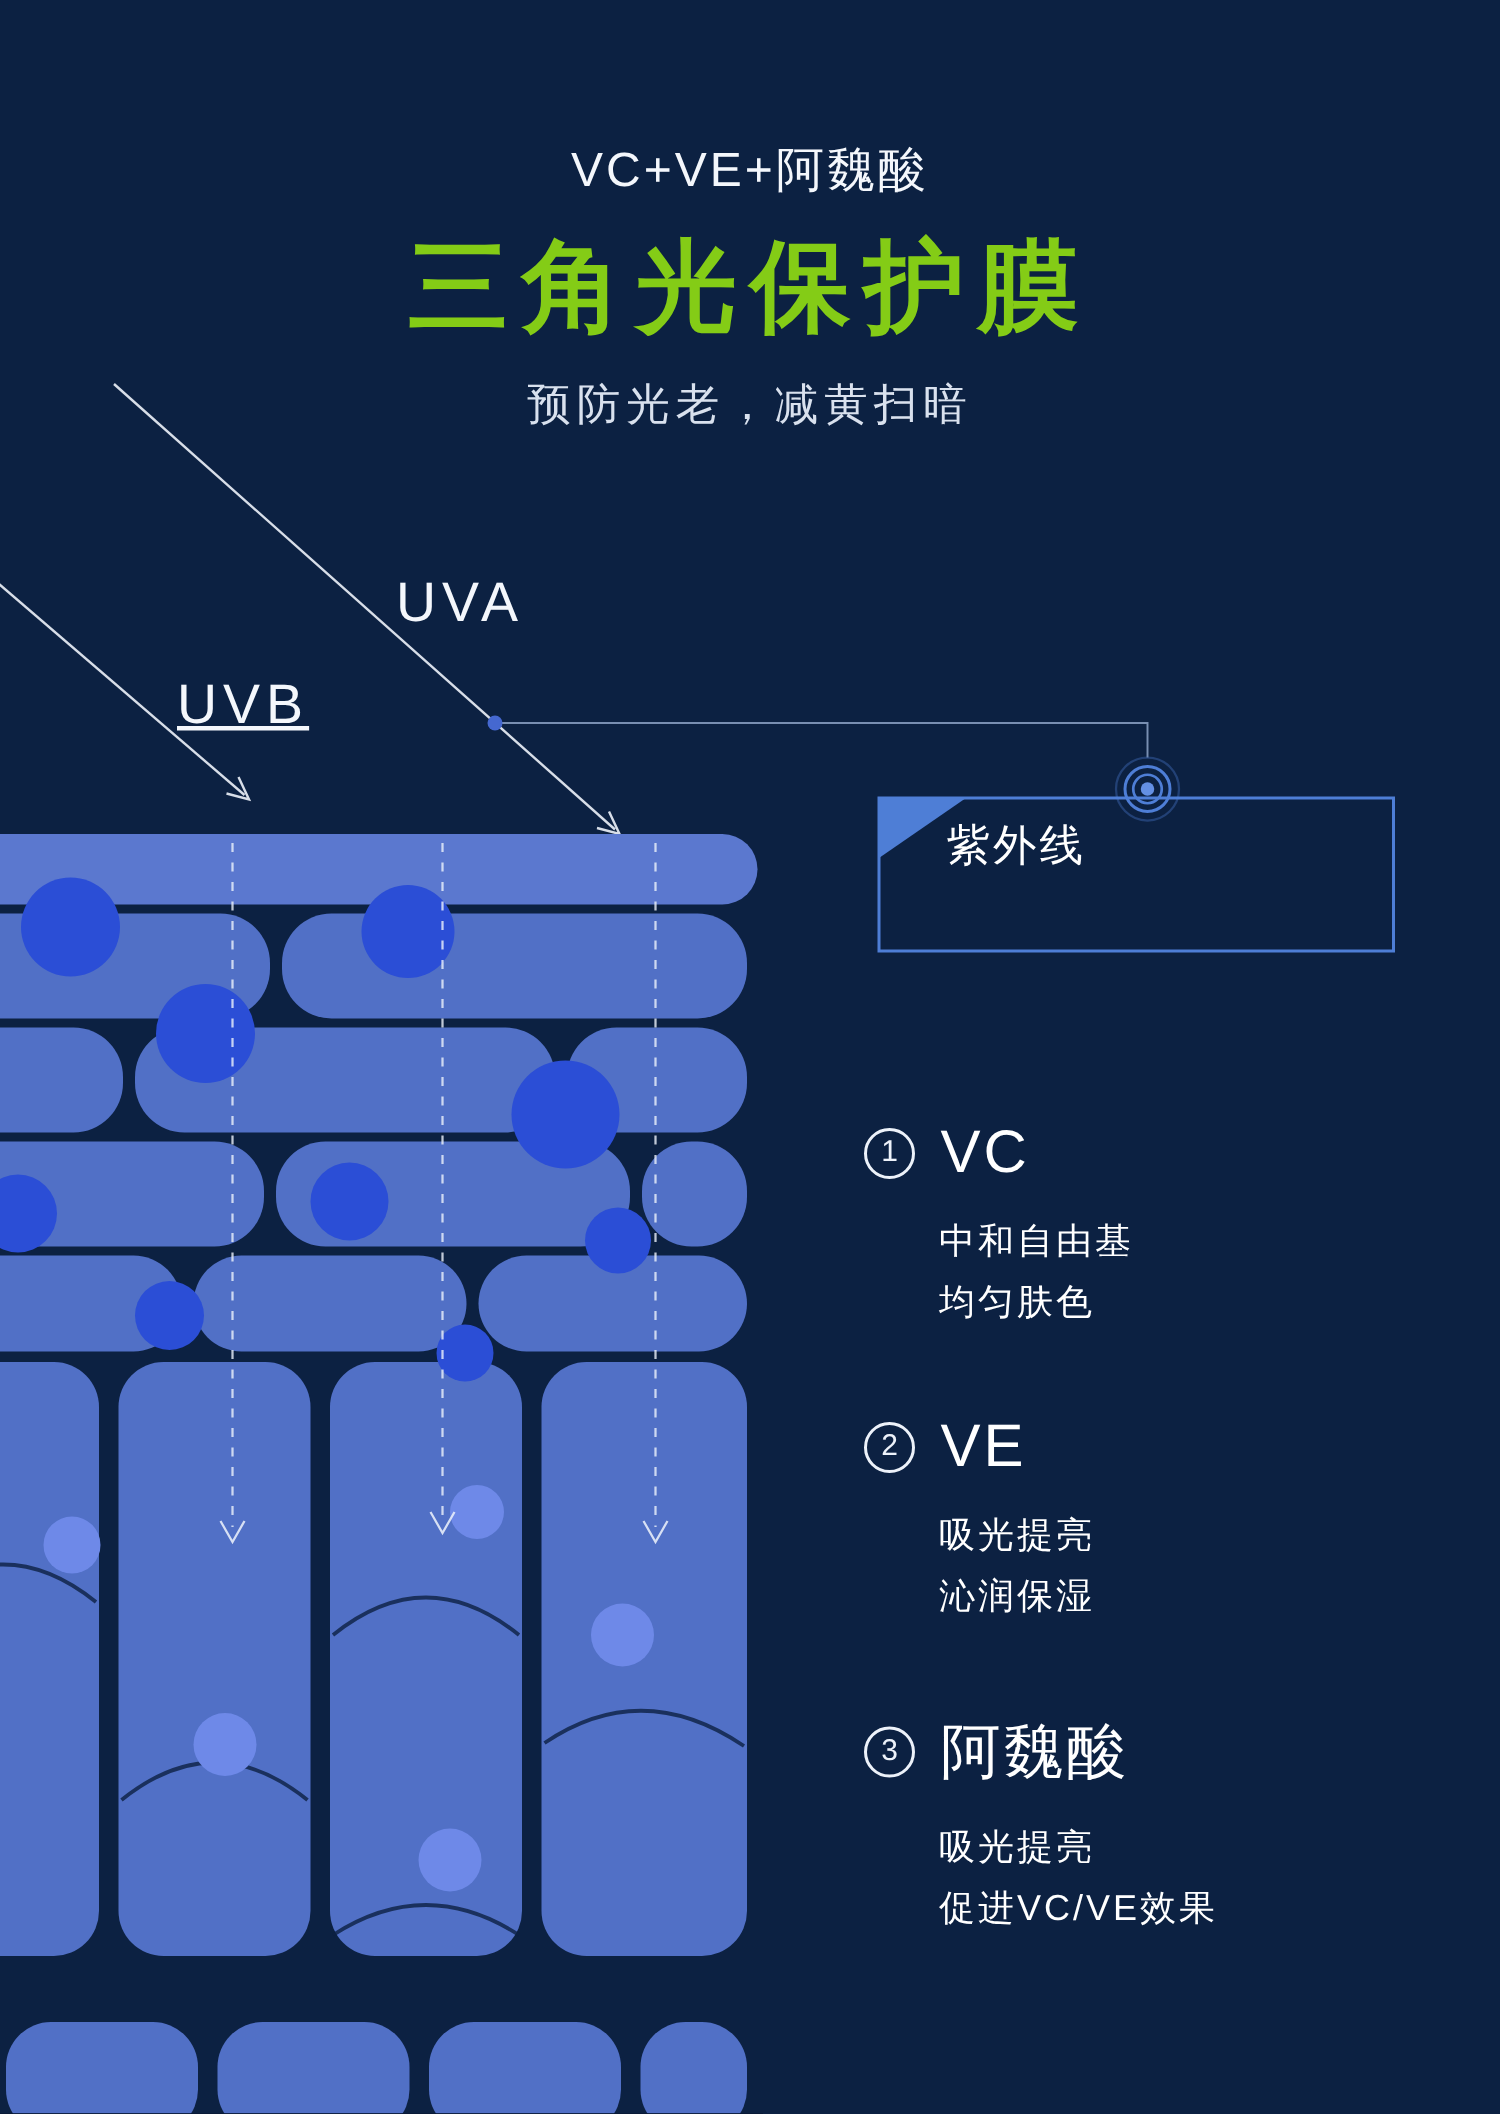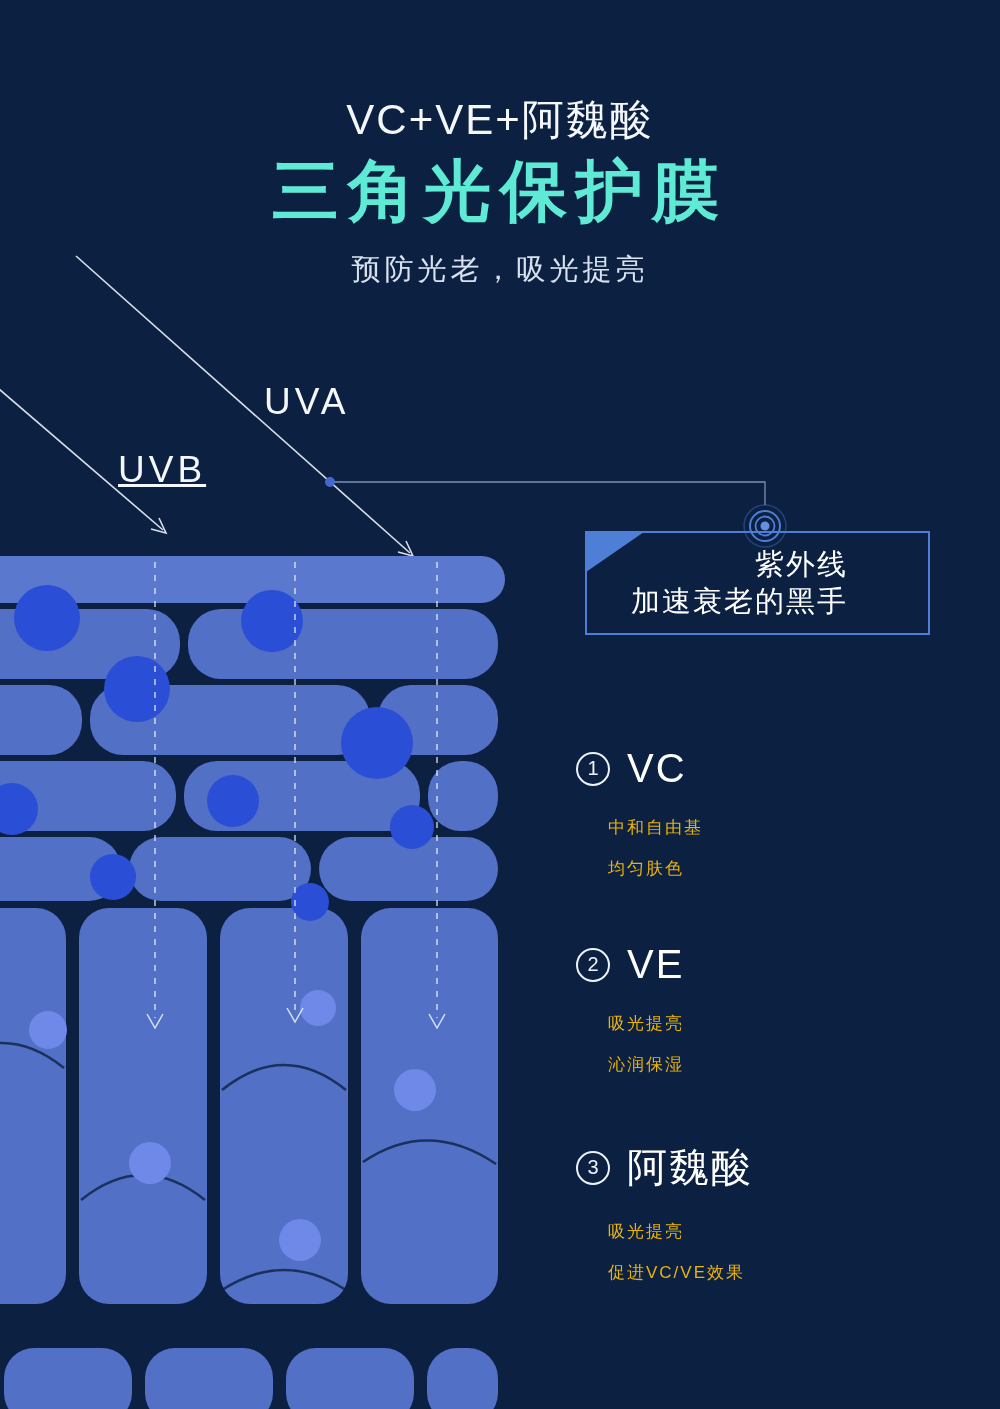--- a/index.html
+++ b/index.html
@@ -2,23 +2,23 @@
 <html style="--bg: #0c2142; --cell: #5170c6; --cellTop: #5b78cf; --radical: #2b4ed6; --bubble: #6e89e8; --outline: #4e7ed6;"><head>
 <meta charset="utf-8">
 <style>
   html,body{margin:0;padding:0;background:#06152e;}
   .page{
     position:relative;width:1000px;height:1409px;overflow:hidden;
     background:var(--bg,#0c2142);
     font-family:"Liberation Sans",sans-serif;color:#fff;
   }
   .center{position:absolute;left:0;width:100%;text-align:center;}
-  .kicker{top:92px;font-size:42px;letter-spacing:2px;color:#f4f7fc;}
+  .kicker{top:92px;font-size:32px;letter-spacing:2px;color:#f4f7fc;}
   .title{top:146px;font-size:67px;font-family:"Liberation Serif","DejaVu Serif",serif;
-         font-weight:700;letter-spacing:9px;color:#5eead4;text-align:center;}
+         font-weight:700;letter-spacing:9px;color:#84cc16;text-align:center;}
   .subtitle{top:250px;font-size:29px;letter-spacing:4px;color:#d9e1ee;}
   .ray-label{position:absolute;font-size:37px;letter-spacing:4px;color:#f4f7fc;}
   .uva-pos{left:264px;top:381px;}
   .uvb-pos{left:118px;top:449px;text-decoration:underline;}
 
   svg.diagram{position:absolute;left:0;top:0;}
   .cell{fill:var(--cell,#5170c6);}
   .cell-top{fill:var(--cellTop,#5b78cf);}
   .radical{fill:var(--radical,#2b4ed6);}
   .bubble{fill:var(--bubble,#6e89e8);}
@@ -35,31 +35,31 @@
            border-top:40px solid var(--outline,#4e7ed6);border-right:58px solid transparent;}
   .callout .txt{position:absolute;left:44px;top:13px;font-size:29px;line-height:37px;
            letter-spacing:2px;color:#fff;white-space:nowrap;}
 
   .ing{position:absolute;left:576px;}
   .ing-head{display:flex;align-items:center;gap:17px;}
   .num{width:34px;height:34px;border:2px solid #edf2fa;border-radius:50%;
        display:flex;align-items:center;justify-content:center;
        font-size:20px;color:#edf2fa;box-sizing:border-box;flex:0 0 auto;}
   .name{font-size:40px;letter-spacing:2px;color:#ffffff;}
-  .desc{margin:16px 0 0 32px;font-size:17px;line-height:41px;letter-spacing:2px;color:#eab308;}
+  .desc{margin:16px 0 0 50px;font-size:24px;line-height:41px;letter-spacing:2px;color:#ffffff;}
   .top-746{top:746px;} .top-942{top:942px;} .top-1140{top:1140px;}
 </style>
 </head>
 <body>
 
 <div class="page">
 
   <div class="center kicker">VC+VE+阿魏酸</div>
   <div class="center title">三角光保护膜</div>
-  <div class="center subtitle">预防光老，吸光提亮</div>
+  <div class="center subtitle">预防光老，减黄扫暗</div>
 
   <div class="ray-label uva-pos">UVA</div>
   <div class="ray-label uvb-pos">UVB</div>
 
   <svg class="diagram" width="1000" height="1409" viewBox="0 0 1000 1409">
 
     <g>
       <path class="ray" d="M76 256 L410 553"></path>
       <polyline class="ray" points="398,552 413,556 406,541"></polyline>
     </g>
@@ -148,21 +148,20 @@
       <polyline class="chev" points="287,1008 295,1022 303,1008"></polyline>
       <path class="dash" d="M437 562 V1018"></path>
       <polyline class="chev" points="429,1014 437,1028 445,1014"></polyline>
     </g>
   </svg>
 
   <div class="callout">
     <div class="corner"></div>
     <div class="txt">
       <div>紫外线</div>
-      <div>加速衰老的黑手</div>
     </div>
   </div>
 
   <div class="ing top-746">
     <div class="ing-head">
       <span class="num">1</span>
       <span class="name">VC</span>
     </div>
     <div class="desc">
       <div>中和自由基</div>

